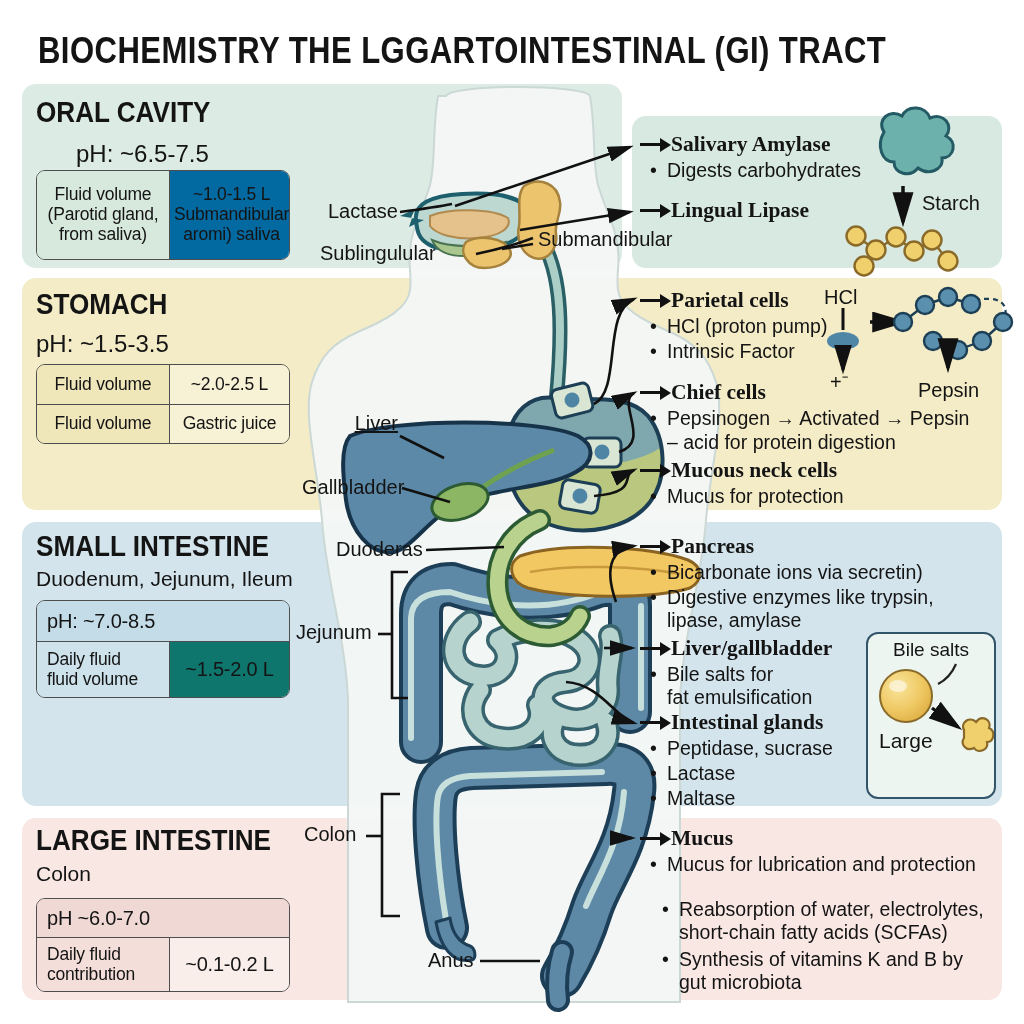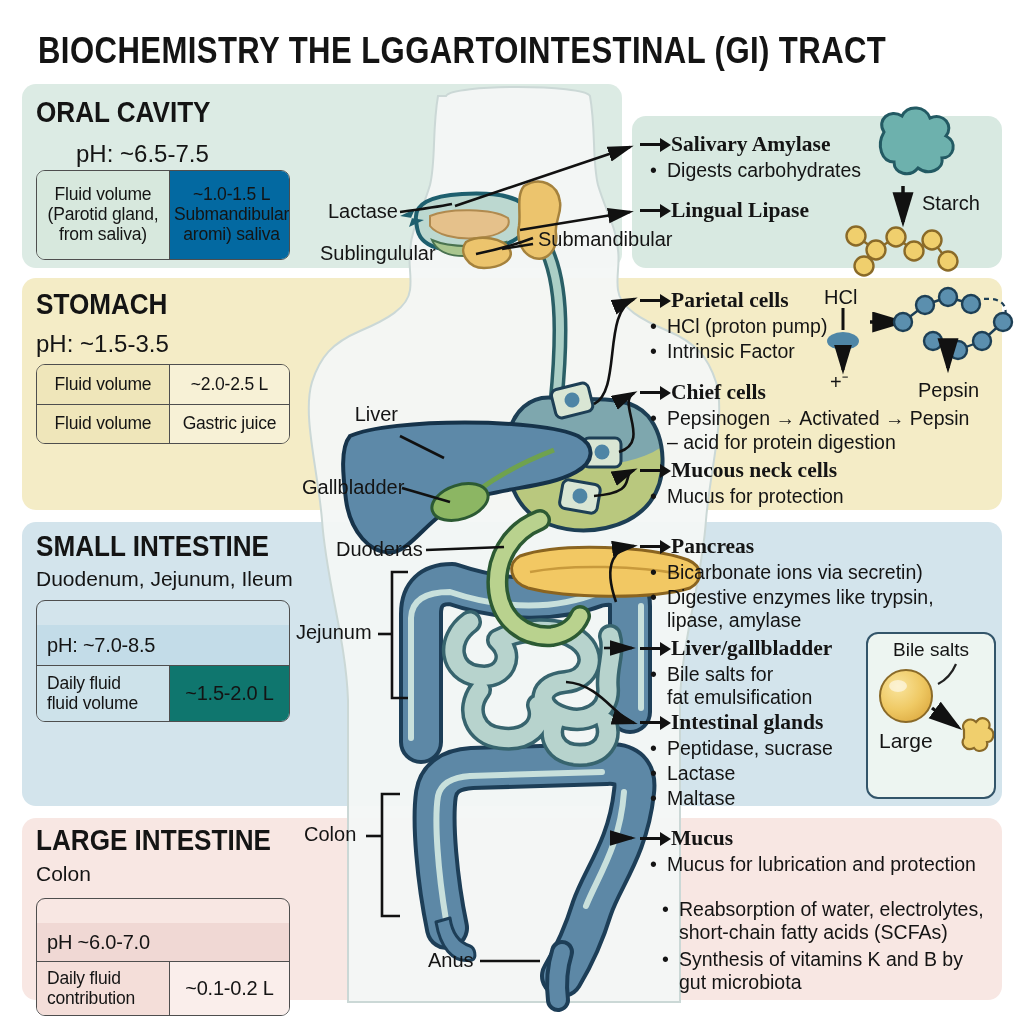--- a/index.html
+++ b/index.html
@@ -16,21 +16,21 @@
   #page-title{left:38px;top:30px;font-size:37px;font-weight:bold;white-space:nowrap;
      transform:scaleX(.84);transform-origin:left center;letter-spacing:.5px;}
   .sec-heading{font-size:29px;font-weight:bold;transform:scaleX(.9);transform-origin:left center;white-space:nowrap;}
   .sec-ph{font-size:24px;}
   .sec-sub{font-size:21px;}
   .ml{white-space:pre-line;}
   
   .tbl{position:absolute;z-index:3;border:1.7px solid #4e4e4e;border-radius:9px;overflow:hidden;
        font-size:17.5px;letter-spacing:-.2px;line-height:1.14;}
   .tbl .cell{display:flex;align-items:center;justify-content:center;text-align:center;padding:3px 4px;box-sizing:border-box;}
-  .tbl .left-align{justify-content:flex-start;text-align:left;padding-left:10px;font-size:20px;margin-top:24px;}
+  .tbl .left-align{justify-content:flex-start;text-align:left;padding-left:10px;font-size:20px;}
   .grid2{display:grid;}
   .vline{border-left:1.6px solid #4e4e4e;}
   .hline{border-top:1.6px solid #4e4e4e;}
   
   .ann{position:absolute;z-index:3;width:372px;}
   .ann-title{font-size:21.5px;font-weight:bold;white-space:nowrap;display:flex;align-items:center;font-family:Liberation Serif, serif;}
   .arr{display:inline-block;width:22px;height:3px;background:#111;position:relative;margin-right:9px;flex:0 0 22px;}
   .arr::after{content:"";position:absolute;right:-9px;top:-5.5px;border-left:11px solid #111;
               border-top:7px solid transparent;border-bottom:7px solid transparent;}
   .bullet{font-size:19.5px;padding-left:27px;position:relative;line-height:1.18;margin-top:2px;}
@@ -227,21 +227,21 @@
 (Parotid gland,
 from saliva)</div>
   <div class="cell ml vline" style="background:#0369a1;">~1.0-1.5 L
 Submandibular
 aromi) saliva</div>
 </div>
 
 <div class="txt alabel" style="left:322px;top:200px;width:76px;text-align:right;">Lactase</div>
 <div class="txt alabel" style="left:320px;top:242px;">Sublingulular</div>
 <div class="txt alabel" style="left:538px;top:228px;">Submandibular</div>
-<div class="txt alabel" style="left:344px;top:403px;width:54px;text-align:right;">Liver</div>
+<div class="txt alabel" style="left:344px;top:412px;width:54px;text-align:right;text-decoration:underline;">Liver</div>
 <div class="txt alabel" style="left:302px;top:476px;">Gallbladder</div>
 <div class="txt alabel" style="left:336px;top:538px;">Duoderas</div>
 <div class="txt alabel" style="left:296px;top:621px;">Jejunum</div>
 <div class="txt alabel" style="left:304px;top:823px;">Colon</div>
 <div class="txt alabel" style="left:428px;top:949px;">Anus</div>
 
 <div class="ann" style="left:640px;top:132px;">
   <div class="ann-title">
       <span class="arr"></span>
     <span>Salivary Amylase</span>

